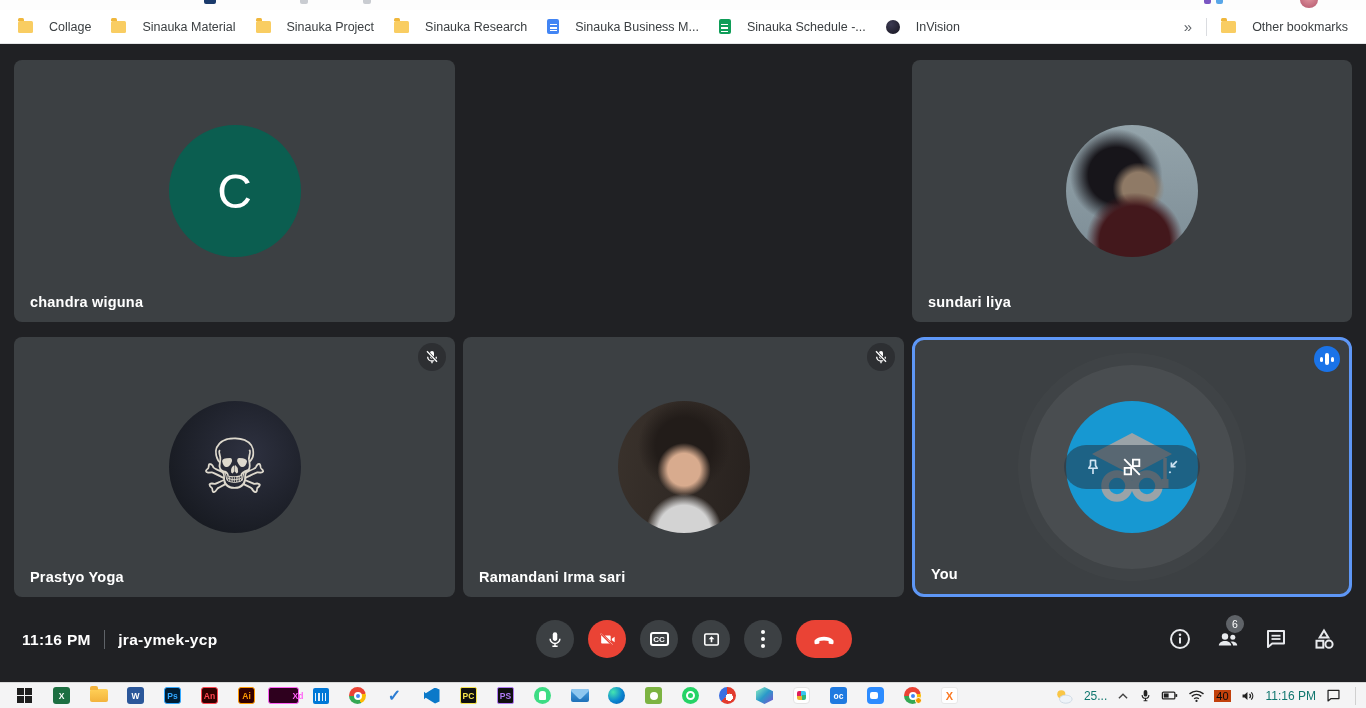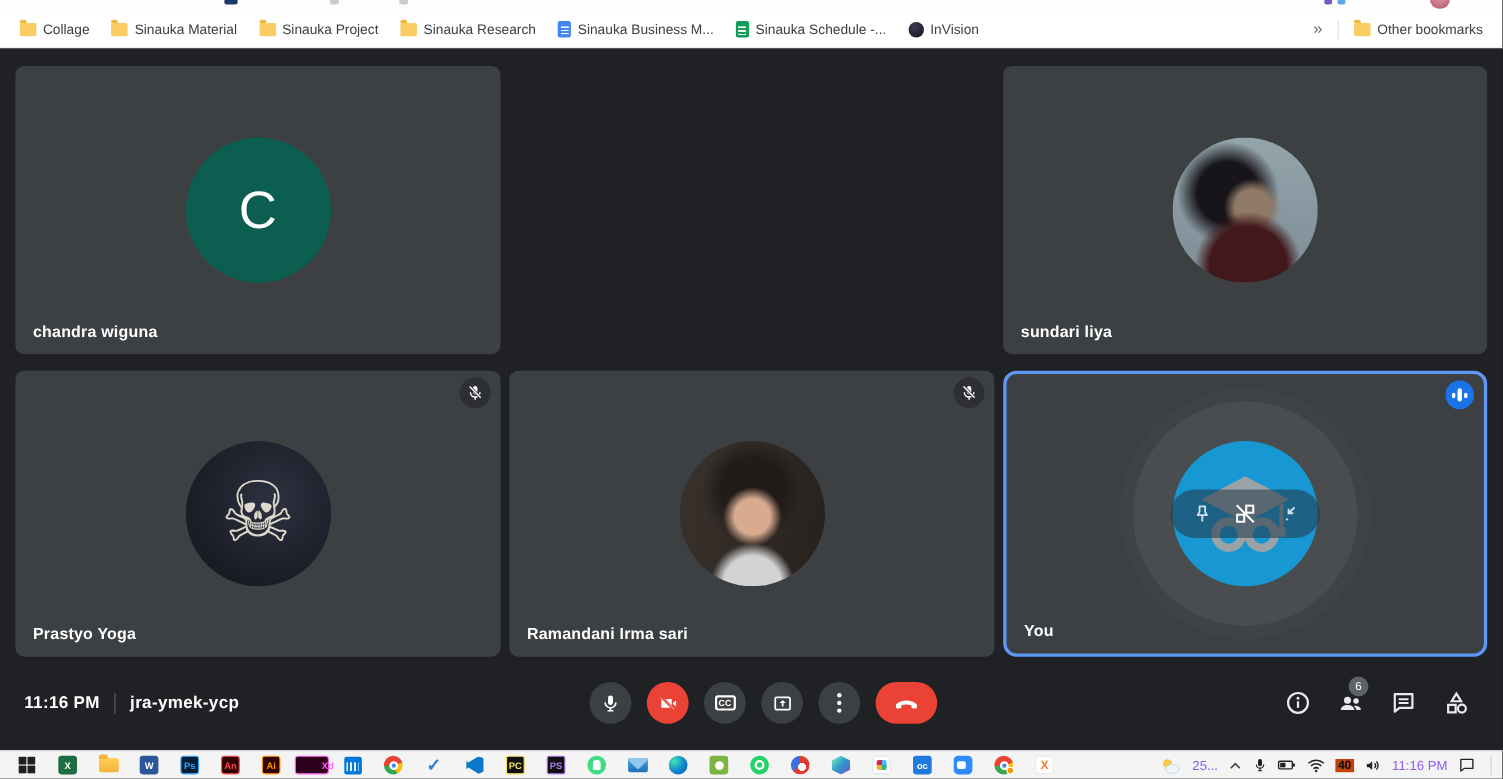--- a/index.html
+++ b/index.html
@@ -14,21 +14,21 @@
   .sp2 { left:300px; width:8px;  background:#c9ccd1; }
   .sp3 { left:363px; width:8px;  background:#c9ccd1; }
   .sp4 { left:1204px; width:7px; background:#7a56c2; }
   .sp5 { left:1216px; width:7px; background:#58a6e8; }
   .avatar-fragment { position:absolute; left:1300px; top:-8px; width:18px; height:16px;
                      border-radius:50%; background:radial-gradient(circle at 50% 30%, #e59aa4, #b2556b); }
 
   
   .bookmarks { position:absolute; left:0; top:10px; width:1366px; height:34px; background:#ffffff;
                display:flex; align-items:center; padding:0 8px; border-bottom:1px solid #e4e6e8; }
-  .bookmark { display:flex; align-items:center; gap:6px; padding:0 10px; height:26px;
+  .bookmark { display:flex; align-items:center; gap:16px; padding:0 10px; height:26px;
               border-radius:13px; cursor:pointer; white-space:nowrap; }
   .bm-label { font-size:12.5px; color:#3c4043; }
   .fav-folder { width:15px; height:12px; background:#f9cd62; border-radius:1.5px; position:relative; }
   .fav-folder::before { content:""; position:absolute; left:0; top:-2.5px; width:6px; height:3px;
                         background:#f0b73c; border-radius:1.5px 1.5px 0 0; }
   .fav-colab { width:19px; height:11px; position:relative; }
   .fav-colab::before,.fav-colab::after { content:""; position:absolute; top:0; width:6px; height:6px;
                         border-radius:50%; border:2.5px solid #f9ab00; }
   .fav-colab::before { left:0; border-color:#e8710a; }
   .fav-colab::after  { right:0; }
@@ -172,22 +172,22 @@
              background:conic-gradient(#36c5f0 0 90deg, #2eb67d 90deg 180deg, #ecb22e 180deg 270deg, #e01e5a 270deg 360deg);
              border-radius:2px; }
   .ic-bluecam { width:17px; height:17px; background:#2d8cff; border-radius:4px; position:relative; }
   .ic-bluecam::after { content:""; position:absolute; left:3px; top:5px; width:8px; height:7px;
              background:#fff; border-radius:2px; }
   .badge-dot { position:absolute; margin-left:12px; margin-top:10px; width:7px; height:7px;
              border-radius:50%; background:#f29900; border:1px solid #fff; }
 
   .tray { margin-left:auto; display:flex; align-items:center; gap:9px; padding-right:10px; }
   .tray-item { display:flex; align-items:center; justify-content:center; cursor:pointer; }
-  .tray-text { font-size:12px; color:#8b5cf6; }
-  .batt-badge { background:#c2410c; color:#0a0a0a; font-size:11px; font-weight:bold; padding:0 2px; }
+  .tray-text { font-size:12px; color:#0f766e; }
+  .batt-badge { background:#c2410c; color:#0a0a0a; font-size:11px; font-weight:normal; padding:0 2px; }
   .tray-divider { width:1px; height:18px; background:#d0d0d0; margin-left:4px; }
 </style>
 </head>
 <body>
 
 <div class="screen">
 
   <div class="top-sliver">
     <span class="speck sp1"></span>
     <span class="speck sp2"></span>

